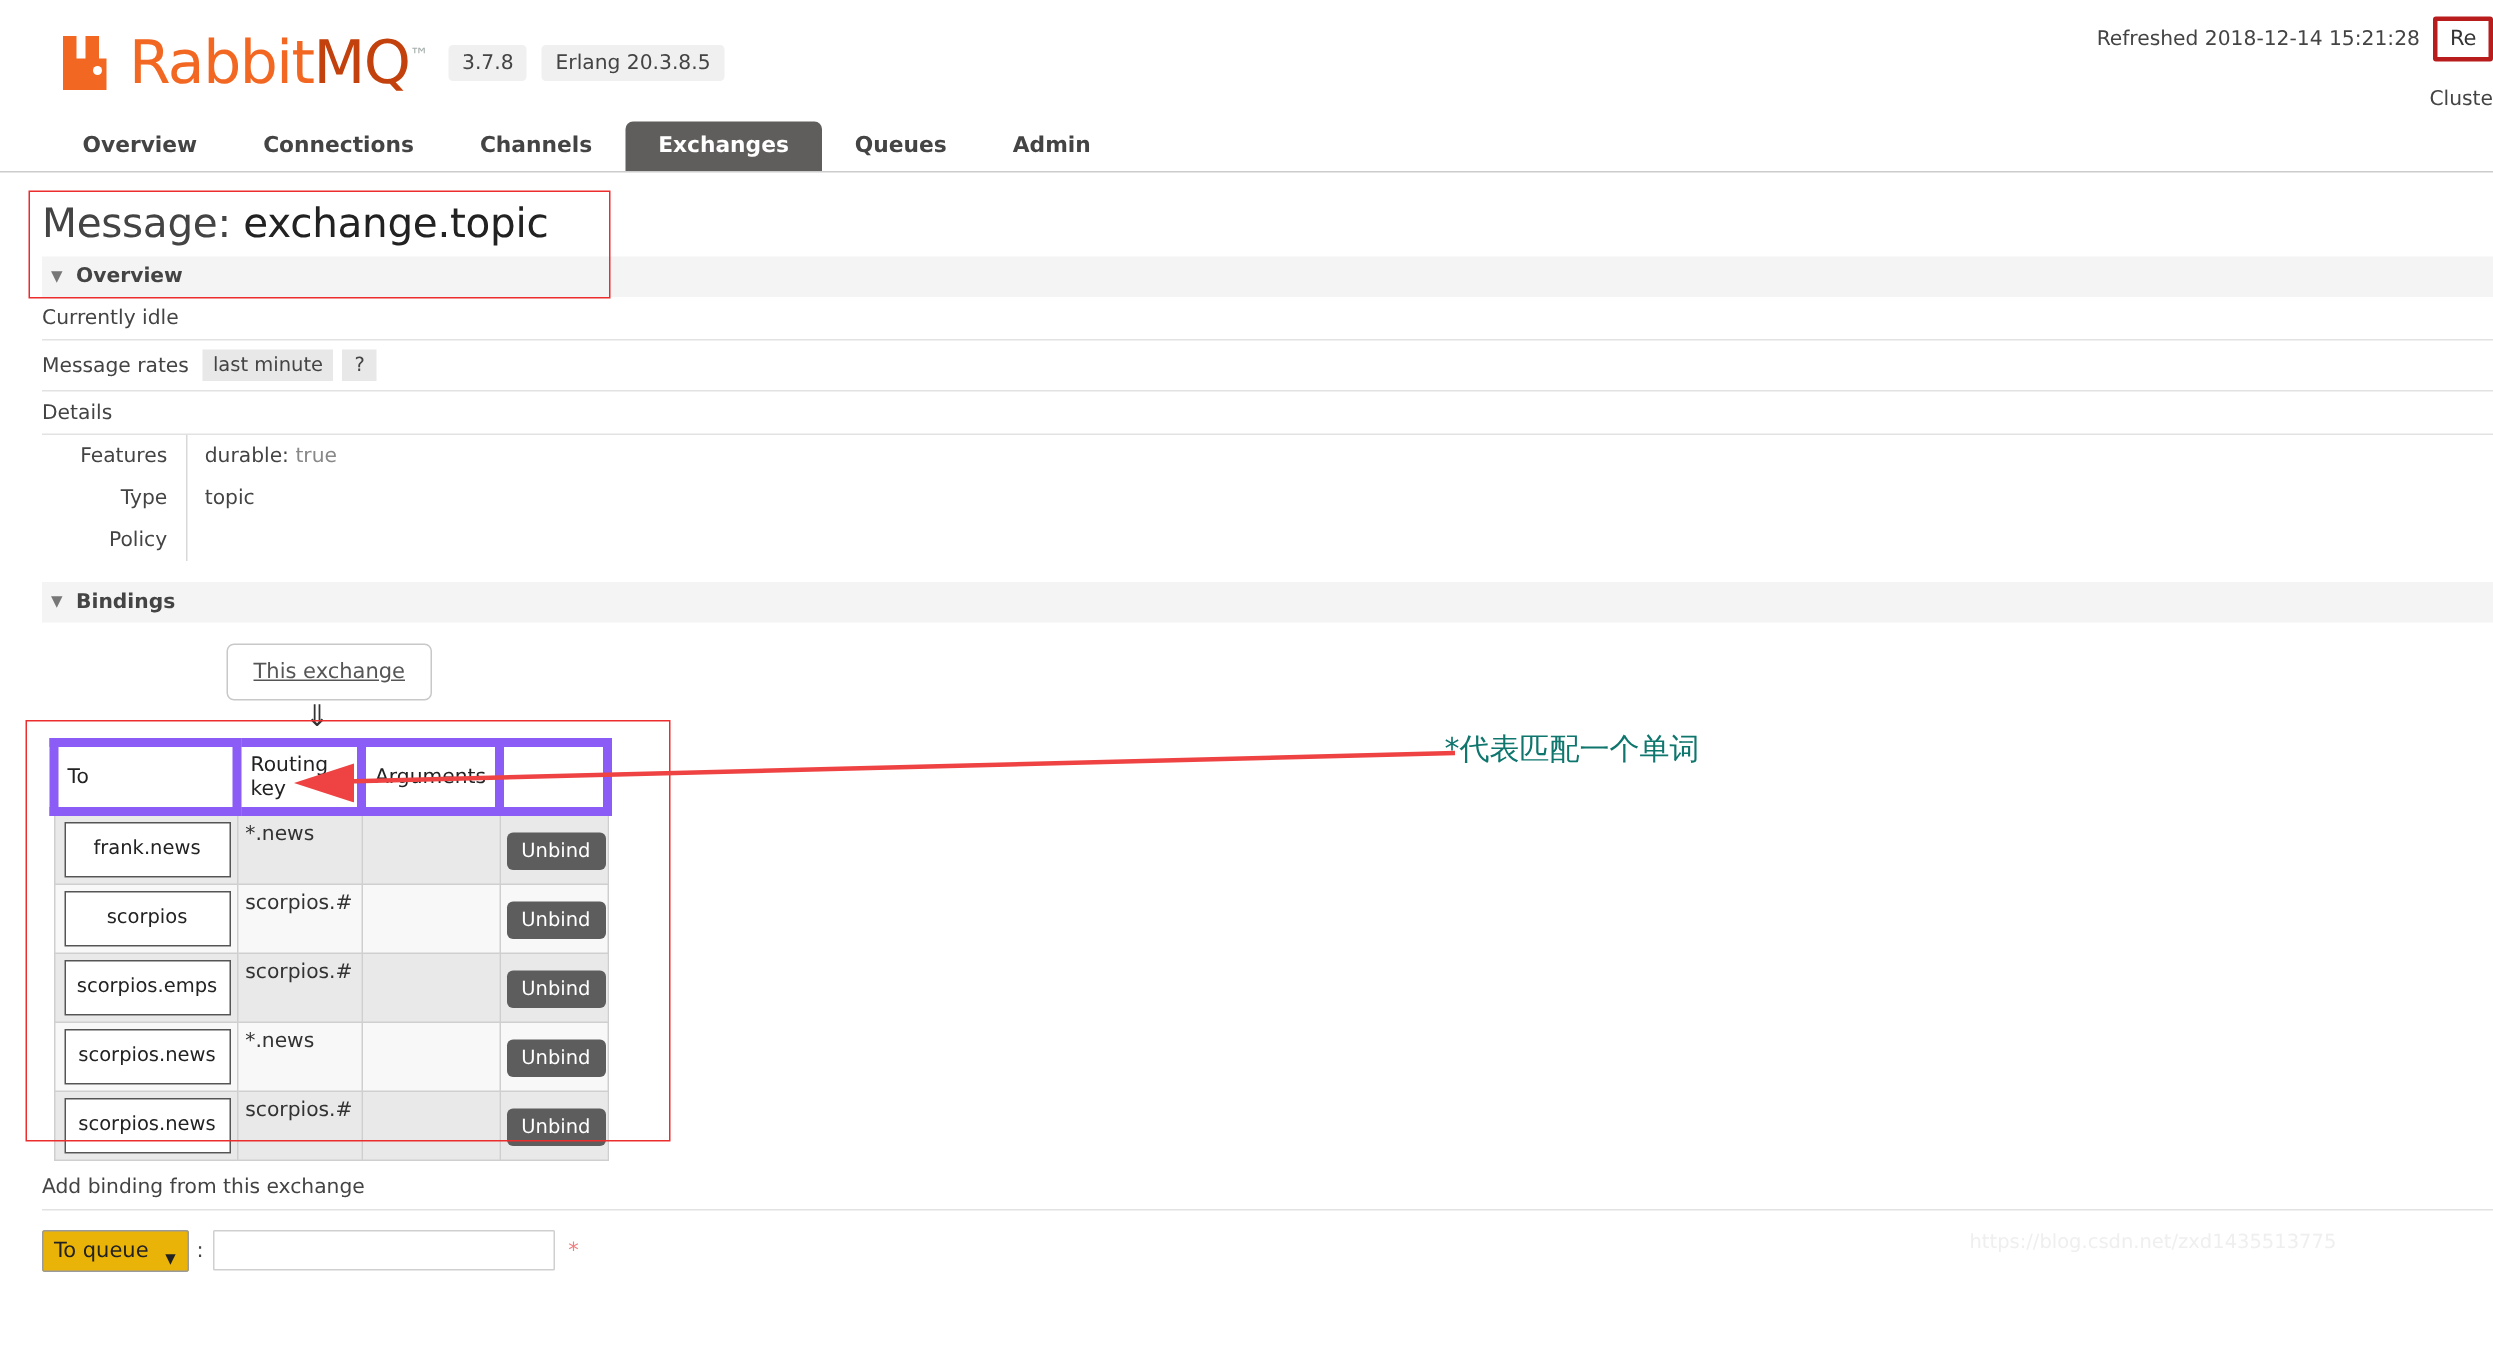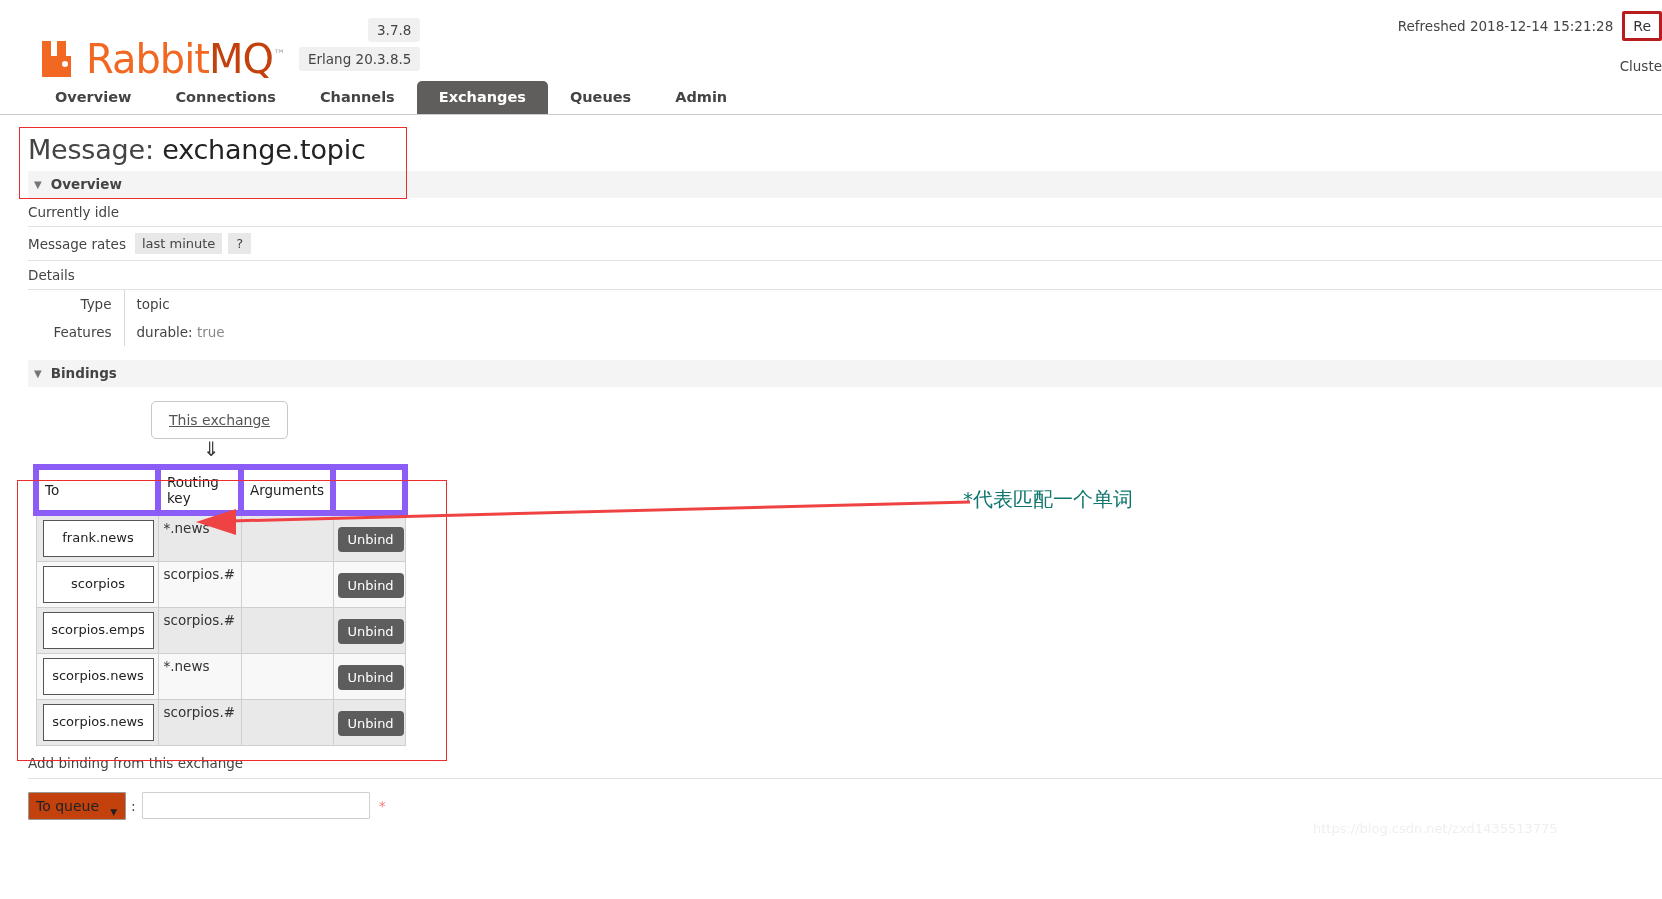--- a/index.html
+++ b/index.html
@@ -33,21 +33,21 @@
   }
   .logo-rabbit { color: #f26822; }
   .logo-mq { color: #c2410c; }
   .logo-tm { color: #a6b0ad; font-size: 13px; vertical-align: super; }
   .badge {
     display: inline-block;
     background: #f0f0f0; color: #444;
     font-size: 13.5px; padding: 4px 9px; border-radius: 3px;
     margin-bottom: 5px;
   }
-  .badges { display: flex; align-items: flex-end; margin-bottom: 3px; flex-direction: column; }
+  .badges { display: flex; gap: 10px; align-items: flex-end; margin-bottom: 3px; }
 
   .refresh-area {
     position: absolute; right: 0; top: 11px;
     display: flex; align-items: center; gap: 9px;
     font-size: 13.5px; color: #444;
     white-space: nowrap;
   }
   .refresh-btn {
     border: 3px solid #b91c1c; background: #fff;
     padding: 4px 8px; font-size: 14px; color: #333;
@@ -208,21 +208,21 @@
   .addbind .hdr {
     border-bottom: 1px solid #e2e2e2;
     padding-bottom: 7px;
   }
   .addbind .formrow {
     display: flex; align-items: center; gap: 0;
     margin-top: 13px;
   }
   .sel {
     -webkit-appearance: none; appearance: none;
-    border: 1px solid #9a9a9a; background: #c2410c;
+    border: 1px solid #9a9a9a; background: #eab308;
     font-size: 14px; color: #222;
     padding: 5px 26px 5px 7px; width: 118px;
     border-radius: 2px;
     position: relative;
   }
   .sel-wrap { position: relative; display: inline-block; }
   .sel-caret {
     position: absolute; right: 9px; top: 9px;
     font-size: 9px; color: #222; pointer-events: none;
   }
@@ -293,26 +293,30 @@
     <div class="row-line msgrates">
       <span class="lbl">Message rates</span>
       <span class="chip">last minute</span>
       <span class="chip q">?</span>
     </div>
     <div class="row-line">Details</div>
 
     <table class="details-table">
       <tbody>
         <tr>
+          <th>Features</th>
+          <td><span>durable: </span><span class="muted">true</span></td>
+        </tr>
+        <tr>
           <th>Type</th>
           <td>topic</td>
         </tr>
         <tr>
-          <th>Features</th>
-          <td><span>durable: </span><span class="muted">true</span></td>
+          <th>Policy</th>
+          <td></td>
         </tr>
       </tbody>
     </table>
 
     <div class="section-head" style="margin-top:14px">
       <span class="tri">▼</span>
       <span>Bindings</span>
     </div>
 
     <div class="this-exchange-wrap">

